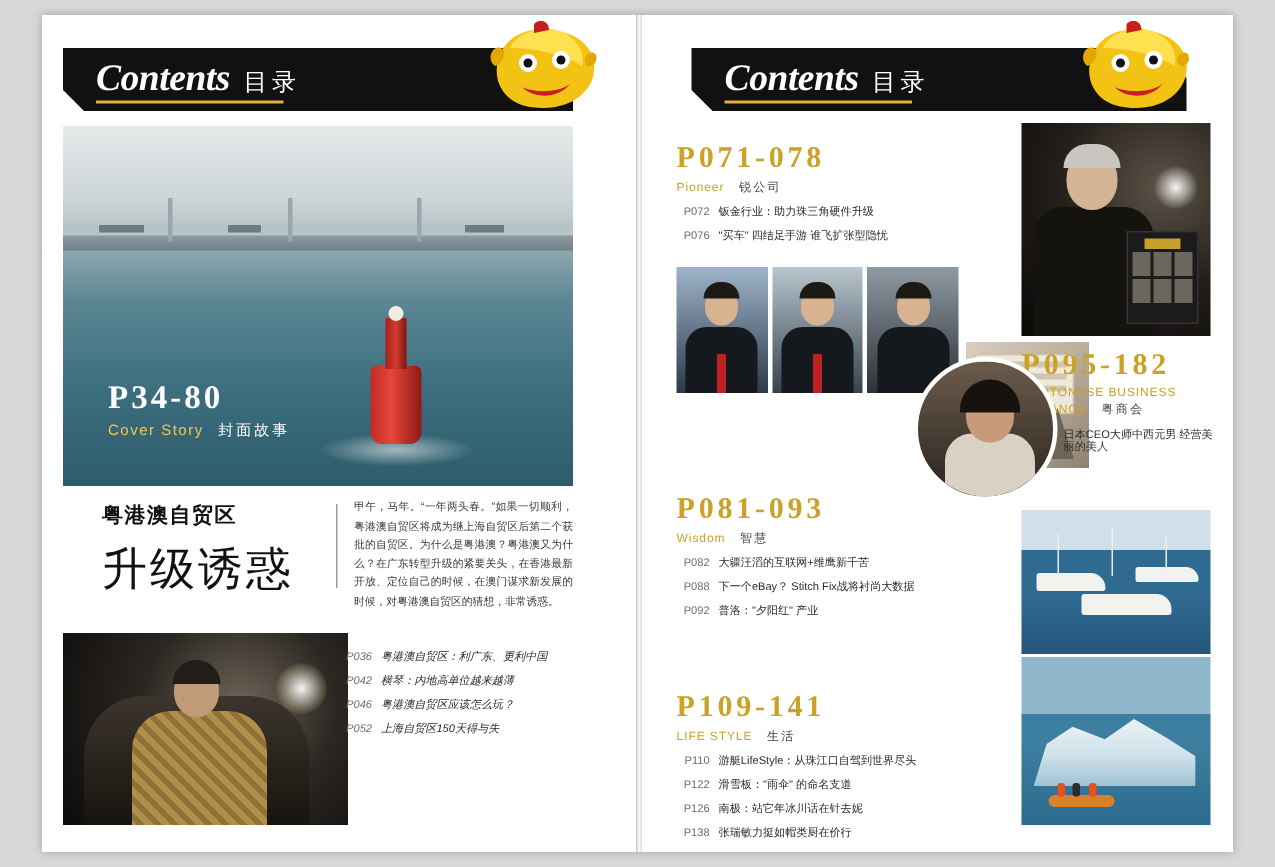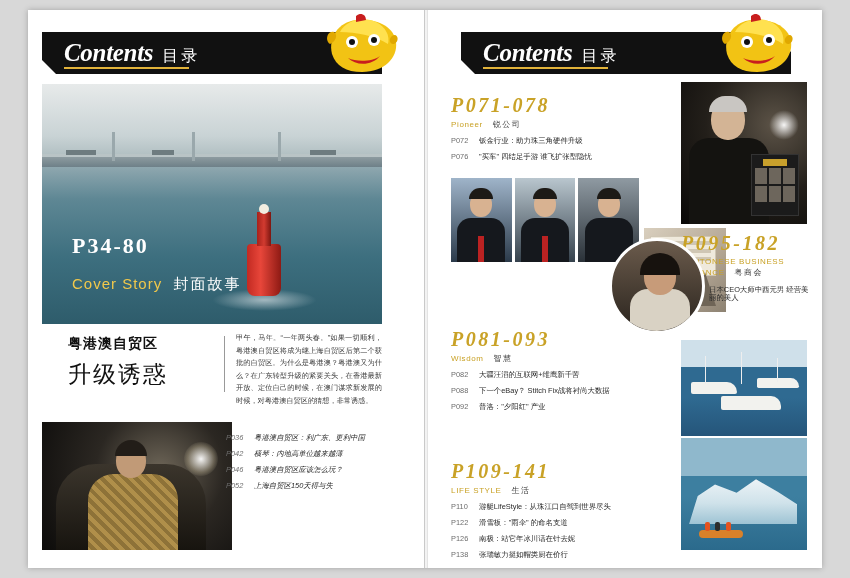--- a/index.html
+++ b/index.html
@@ -138,42 +138,42 @@
     left: 30px; bottom: 30px;
     color: #fff;
   }
   .cover-tag .code {
     font-family: "Liberation Serif", serif;
     font-size: 22px;
     letter-spacing: 2px;
     font-weight: bold;
   }
   .cover-tag .sub {
-    margin-top: 16px;
-    font-size: 15px;
+    margin-top: 2px;
+    font-size: 10px;
     color: #f1c84b;
     letter-spacing: 1px;
   }
   .cover-tag .sub span.cn { color:#fff; margin-left:6px; letter-spacing:2px;}
 
   .headline-block {
     position: absolute;
     left: 40px; top: 325px;
     width: 145px;
   }
   .headline-small {
     font-size: 14px;
     font-weight: bold;
     color: #111;
     letter-spacing: 1px;
   }
   .headline-big {
     margin-top: 6px;
     font-family: Liberation Serif, serif;
-    font-size: 23px;
+    font-size: 30px;
     color: #111;
     letter-spacing: 2px;
   }
   .vrule {
     position: absolute;
     left: 196px; top: 326px;
     width: 1px; height: 56px;
     background: #999;
   }
   .lead-text {
@@ -228,42 +228,41 @@
     font-style: italic;
   }
   .toc-line {
     display: flex;
     gap: 6px;
     margin-bottom: 7px;
     font-size: 7.4px;
     color: #2a2a2a;
     line-height: 1.2;
   }
-  .toc-line .pg { color: #6d6d6d; min-width: 22px; }
+  .toc-line .pg { color: #6d6d6d; min-width: 22px; text-align: right; }
   .big-code-left {
     position: absolute;
     left: 238px; bottom: 22px;
     font-family: "Liberation Serif", serif;
     font-size: 23px;
     letter-spacing: 2px;
     color: #111;
     font-weight: bold;
   }
 
   
   .sec {
     position: absolute;
   }
   .sec-code {
     font-family: "Liberation Serif", serif;
     font-size: 20px;
     letter-spacing: 2.5px;
     color: #c9a227;
     font-weight: bold;
-    font-style: italic;
   }
   .sec-name {
     margin-top: 2px;
     font-size: 8px;
     color: #c9a227;
     letter-spacing: .6px;
   }
   .sec-name .cn { color: #444; margin-left: 7px; letter-spacing: 1.5px;}
   .sec-items { margin-top: 7px; }
 

